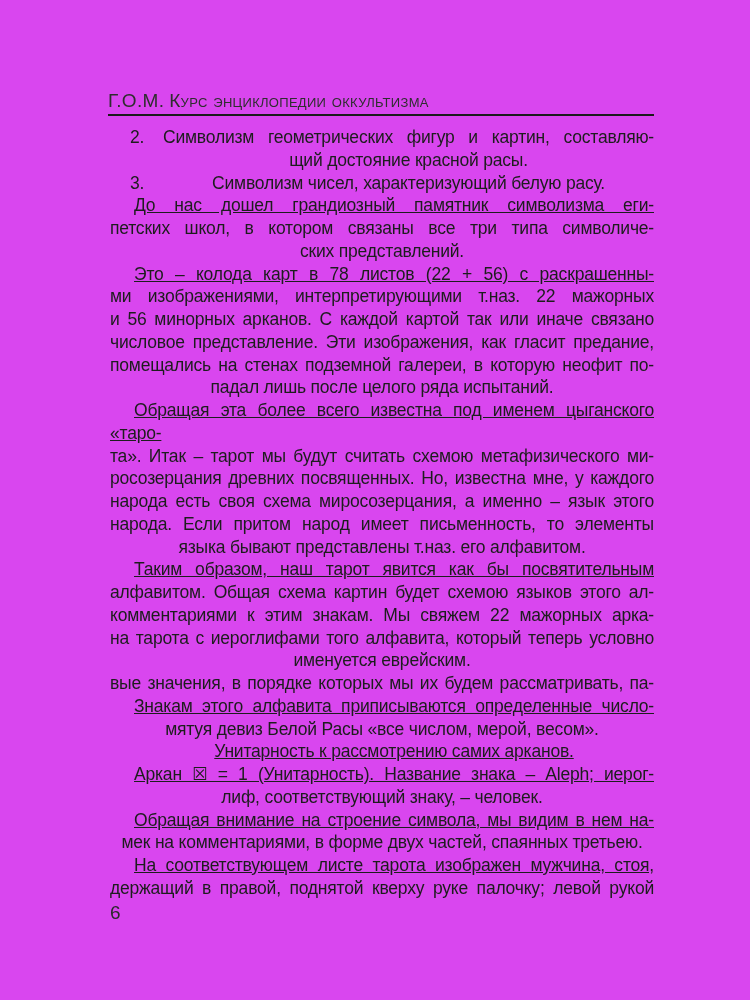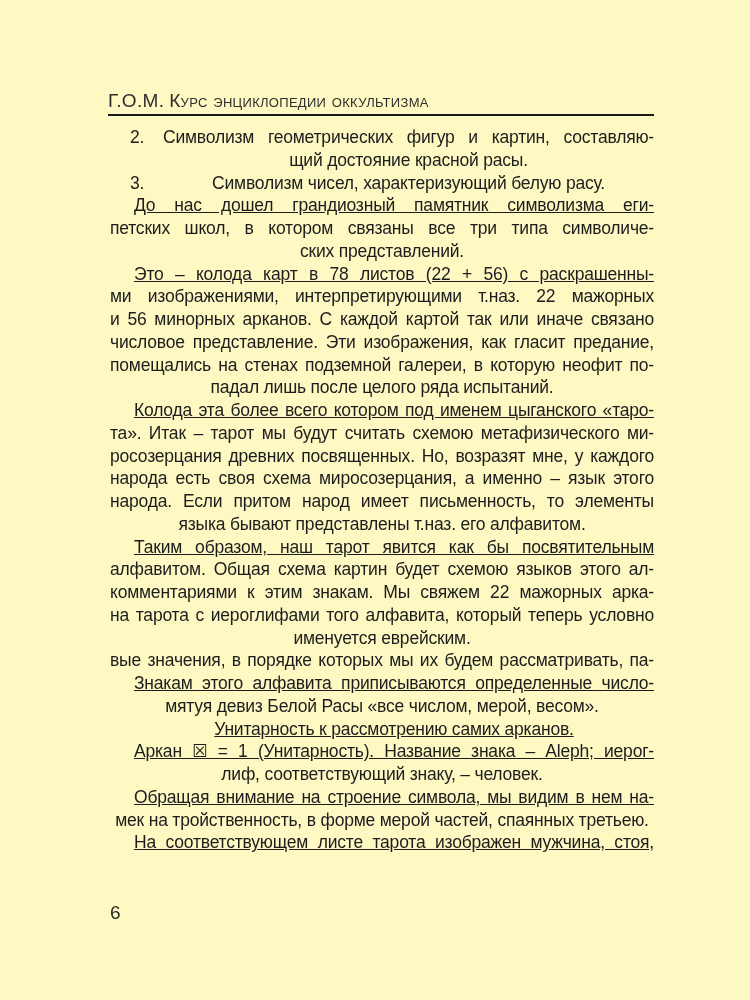--- a/index.html
+++ b/index.html
@@ -1,20 +1,20 @@
 <!DOCTYPE html>
 <html><head>
 <meta charset="utf-8">
 <style>
   html, body { margin: 0; padding: 0; background: #ffffff; }
   .page {
     position: relative;
     width: 750px;
     height: 1000px;
-    background: #fef9c3;
+    background: #d946ef;
     overflow: hidden;
     font-family: "Liberation Sans", "DejaVu Sans", sans-serif;
     color: #1d1d1d;
   }
   .running-header {
     position: absolute;
     left: 108px;
     top: 90px;
     font-size: 19px;
     letter-spacing: 0.3px;
@@ -81,35 +81,36 @@
       <div class="line li-line"><span class="li-num">3.</span>Символизм чисел, характеризующий белую расу.</div>
       <div class="line j indent">До нас дошел грандиозный памятник символизма еги-</div>
       <div class="line j">петских школ, в котором связаны все три типа символиче-</div>
       <div class="line">ских представлений.</div>
       <div class="line j indent">Это – колода карт в 78 листов (22 + 56) с раскрашенны-</div>
       <div class="line j">ми изображениями, интерпретирующими т.наз. 22 мажорных</div>
       <div class="line j">и 56 минорных арканов. С каждой картой так или иначе связано</div>
       <div class="line j">числовое представление. Эти изображения, как гласит предание,</div>
       <div class="line j">помещались на стенах подземной галереи, в которую неофит по-</div>
       <div class="line">падал лишь после целого ряда испытаний.</div>
-      <div class="line j indent">Колода эта более всего котором под именем цыганского «таро-</div>
+      <div class="line j indent">Обращая эта более всего известна под именем цыганского «таро-</div>
       <div class="line j">та». Итак – тарот мы будут считать схемою метафизического ми-</div>
-      <div class="line j">росозерцания древних посвященных. Но, возразят мне, у каждого</div>
+      <div class="line j">росозерцания древних посвященных. Но, известна мне, у каждого</div>
       <div class="line j">народа есть своя схема миросозерцания, а именно – язык этого</div>
       <div class="line j">народа. Если притом народ имеет письменность, то элементы</div>
       <div class="line">языка бывают представлены т.наз. его алфавитом.</div>
       <div class="line j indent">Таким образом, наш тарот явится как бы посвятительным</div>
       <div class="line j">алфавитом. Общая схема картин будет схемою языков этого ал-</div>
       <div class="line j">комментариями к этим знакам. Мы свяжем 22 мажорных арка-</div>
       <div class="line j">на тарота с иероглифами того алфавита, который теперь условно</div>
       <div class="line">именуется еврейским.</div>
       <div class="line j">вые значения, в порядке которых мы их будем рассматривать, па-</div>
       <div class="line j indent">Знакам этого алфавита приписываются определенные число-</div>
       <div class="line">мятуя девиз Белой Расы «все числом, мерой, весом».</div>
       <div class="line indent">Унитарность к рассмотрению самих арканов.</div>
       <div class="line j indent">Аркан ☒ = 1 (Унитарность). Название знака – Aleph; иерог-</div>
       <div class="line">лиф, соответствующий знаку, – человек.</div>
       <div class="line j indent">Обращая внимание на строение символа, мы видим в нем на-</div>
-      <div class="line">мек на тройственность, в форме мерой частей, спаянных третьею.</div>
+      <div class="line">мек на комментариями, в форме двух частей, спаянных третьею.</div>
       <div class="line j indent">На соответствующем листе тарота изображен мужчина, стоя,</div>
+      <div class="line j">держащий в правой, поднятой кверху руке палочку; левой рукой</div>
     </div>
   <div class="pagenum">6</div>
 </div>
 
 </body></html>

